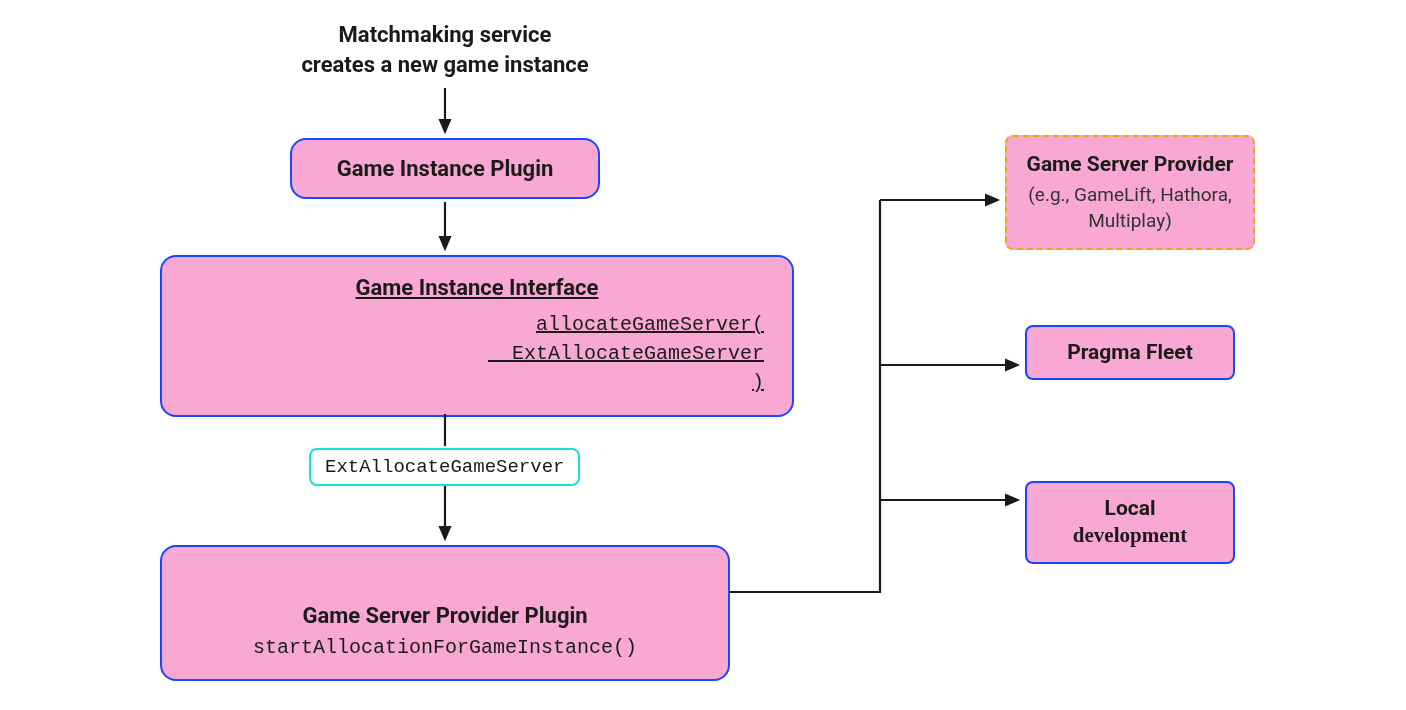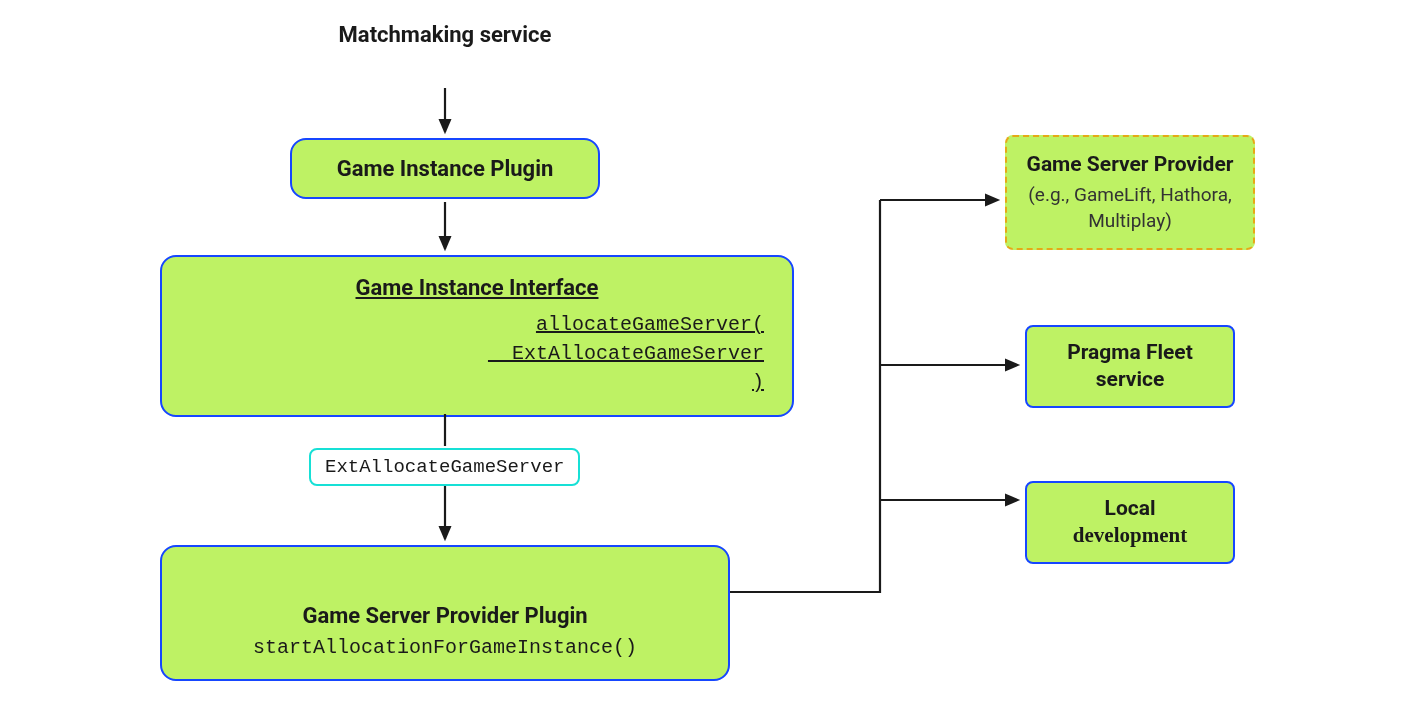--- a/index.html
+++ b/index.html
@@ -24,21 +24,21 @@
     text-align: center;
   }
   .header-text {
     font-size: 22px;
     font-weight: 700;
     line-height: 1.35;
   }
   .box {
     border-radius: 16px;
     padding: 12px 24px;
-    background: #bef264;
+    background: #f9a8d4;
   }
   .blue-box {
     border: 2.5px solid #1646ff;
   }
   .dashed-orange {
     border: 2px dashed #e6a817;
     border-radius: 8px;
   }
   .cyan-box {
     border: 2px solid #17e0d6;
@@ -51,20 +51,21 @@
   .mono-left { text-align: right; display: block; line-height: 1.45; }
   svg.arrows { position:absolute; top:0; left:0; width:1406px; height:710px; pointer-events:none; }
 </style>
 </head>
 <body>
 
 <div class="diagram">
 
   <div class="node" style="left:265px; top:20px; width:360px;">
     <div class="header-text">Matchmaking service</div>
+    <div class="header-text">creates a new game instance</div>
   </div>
 
   <div class="node box blue-box" style="left:290px; top:138px; width:310px; padding:16px 10px;">
     <div class="title">Game Instance Plugin</div>
   </div>
 
   <div class="node box blue-box" style="left:160px; top:255px; width:634px; padding:18px 28px 18px 28px;text-decoration:underline;">
     <div class="title" style="margin-bottom:10px;">Game Instance Interface</div>
     <span class="mono mono-left">allocateGameServer(</span>
     <span class="mono mono-left" style="white-space:pre;">  ExtAllocateGameServer</span>
@@ -80,21 +81,20 @@
     <span class="mono">startAllocationForGameInstance()</span>
   </div>
 
   <div class="node box dashed-orange" style="left:1005px; top:135px; width:250px; padding:14px 12px;">
     <div class="title" style="font-size:21px; line-height:1.3;">Game Server Provider</div>
     <div class="sub" style="font-size:19px; line-height:1.35; margin-top:4px;">(e.g., GameLift, Hathora, Multiplay)</div>
   </div>
 
   <div class="node box blue-box" style="left:1025px; top:325px; width:210px; border-radius:8px; padding:12px 10px;">
     <div class="title" style="font-size:21px; line-height:1.3;">Pragma Fleet</div>
-    <div class="title" style="font-size:21px; line-height:1.3;">service</div>
   </div>
 
   <div class="node box blue-box" style="left:1025px; top:481px; width:210px; border-radius:8px; padding:12px 10px;">
     <div class="title" style="font-size:21px; line-height:1.3;">Local</div>
     <div class="title" style="font-size:21px; line-height:1.3;font-family:Liberation Serif, serif;">development</div>
   </div>
 
   <svg class="arrows">
     <defs>
       <marker id="arrowhead" markerWidth="8" markerHeight="8" refX="6" refY="3" orient="auto" markerUnits="strokeWidth">

